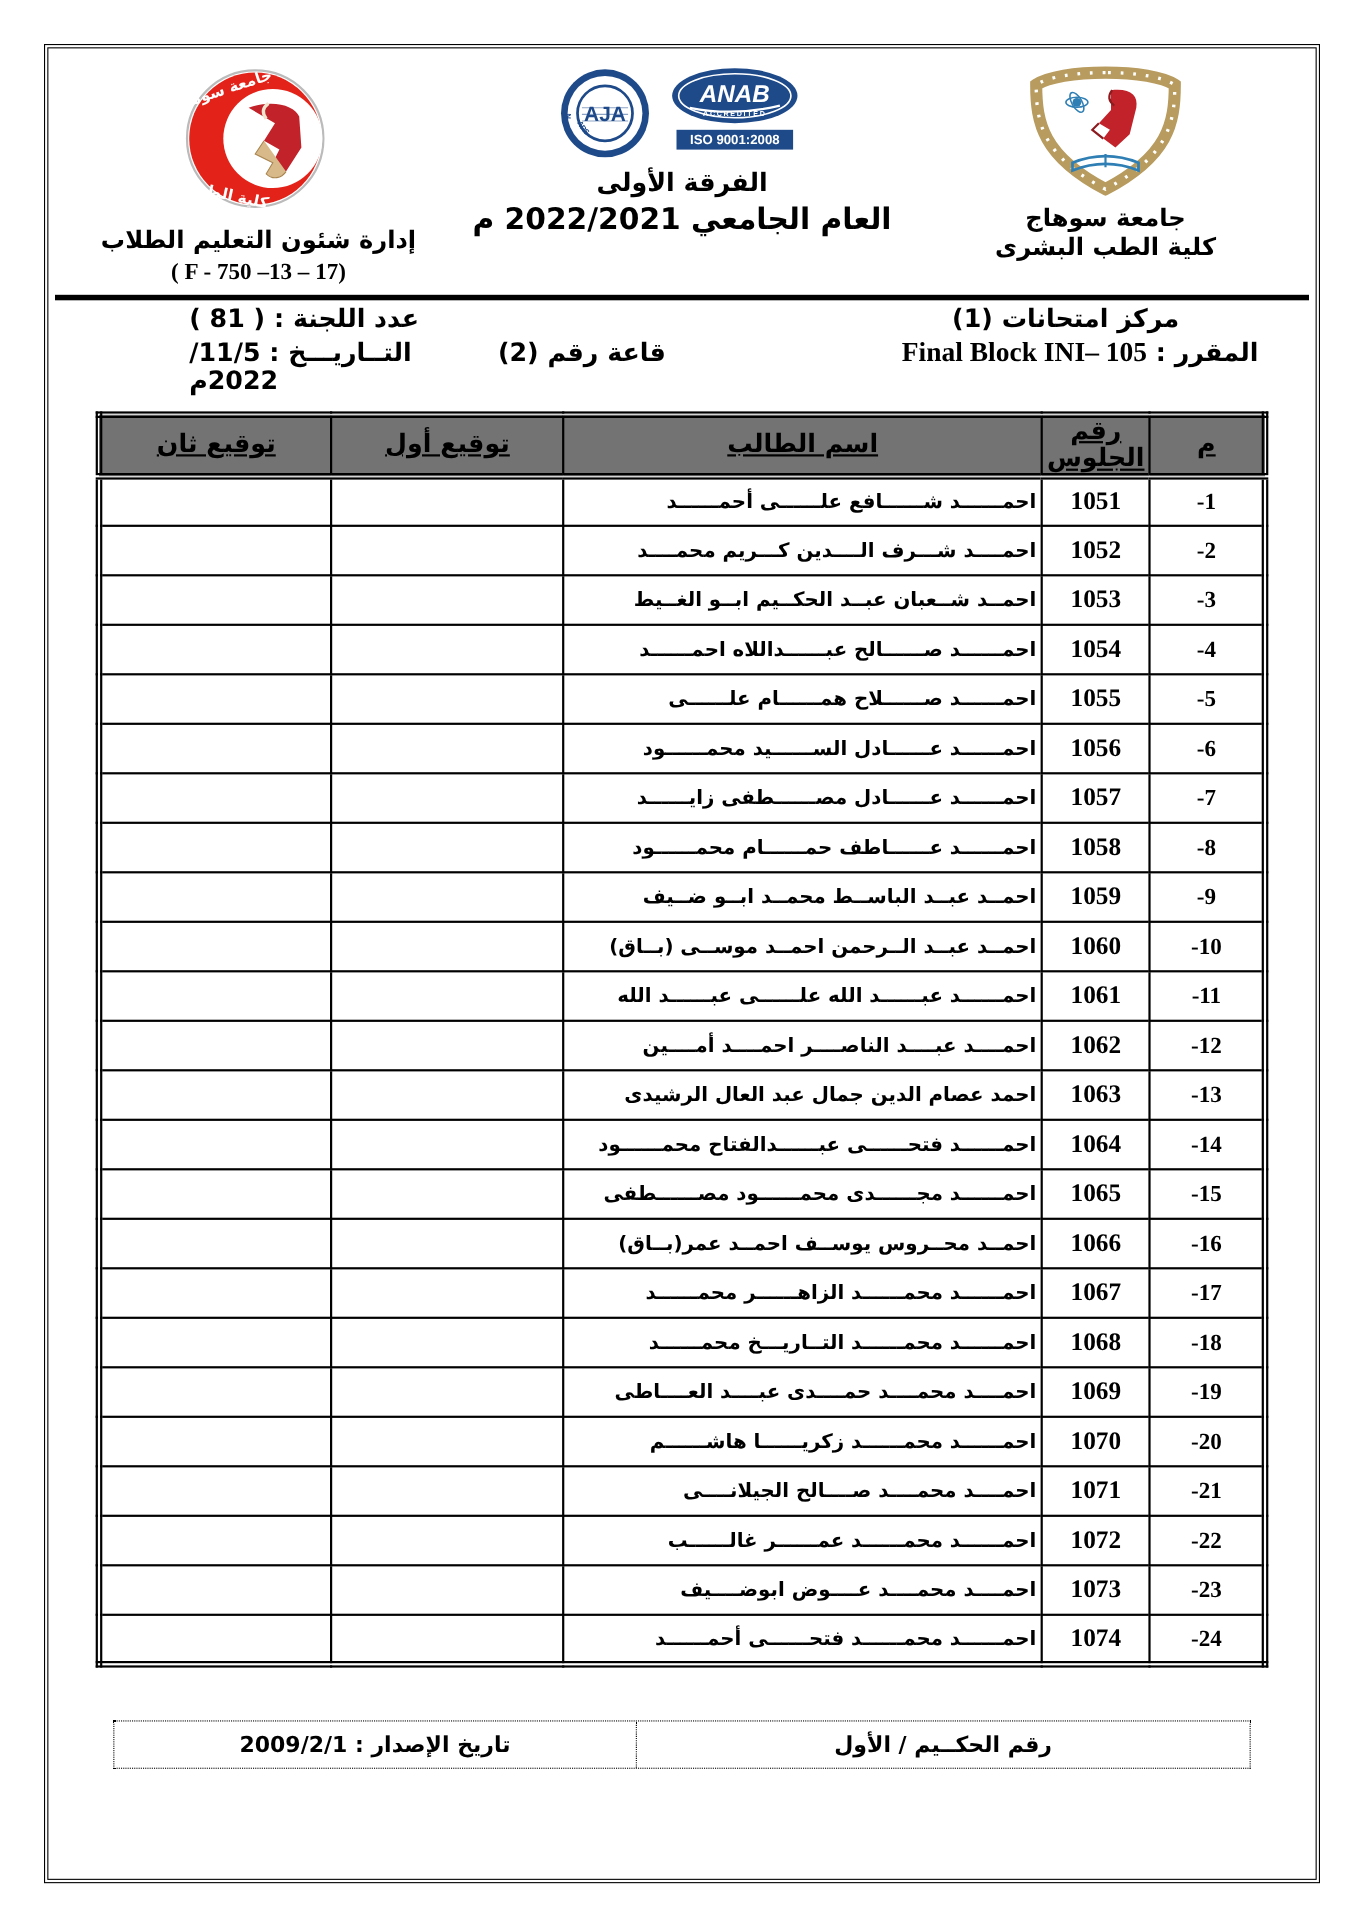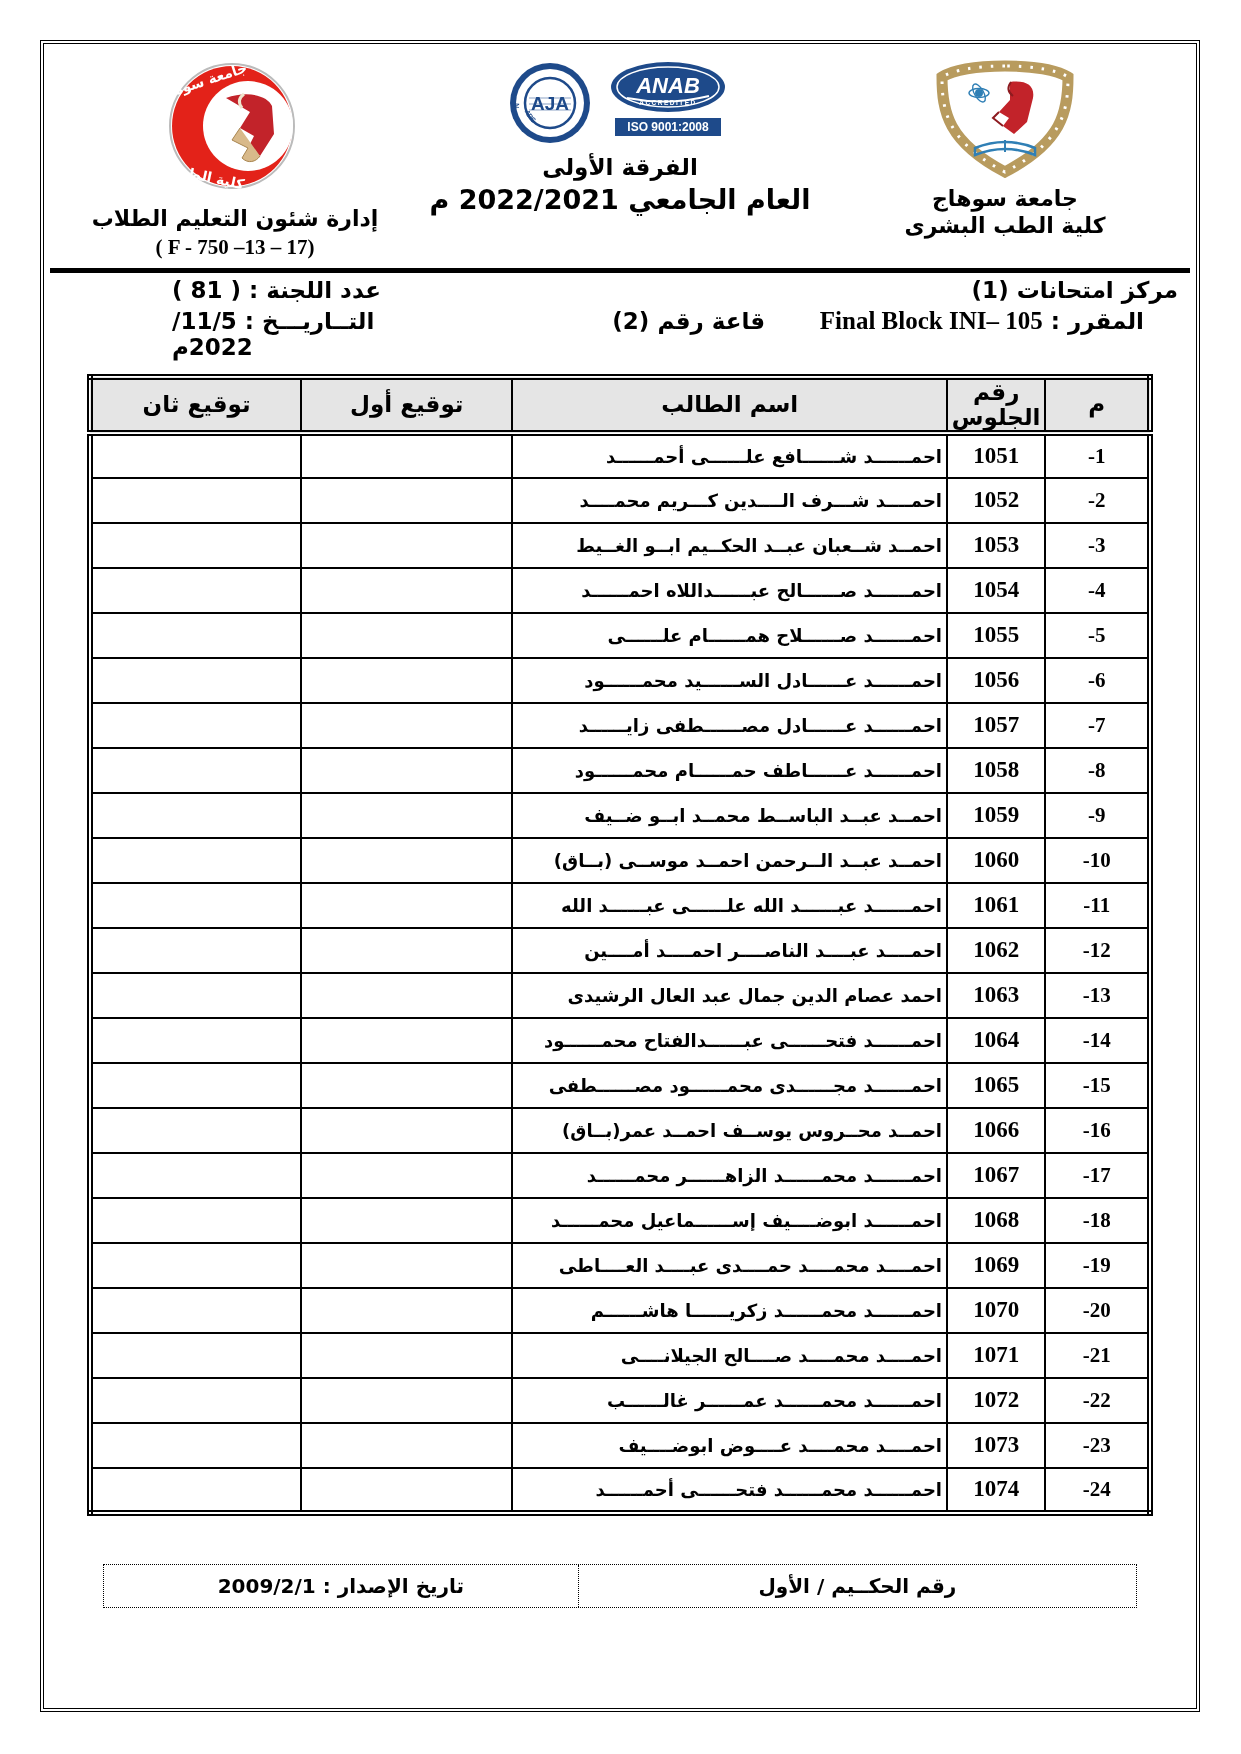--- a/index.html
+++ b/index.html
@@ -22,30 +22,30 @@
   .form-code{font-size:21px;margin-top:4px;direction:ltr;font-family:"Liberation Serif",serif;}
   .t1{font-size:23px;margin-top:8px;}
   .t2{font-size:27px;margin-top:4px;}
   .t3{font-size:19px;margin-top:4px;}
 
   .rule{height:5px;background:#000;margin:8px 6px 0 6px;}
 
   
   .info-row{display:flex;direction:rtl;font-weight:bold;font-size:23px;padding:4px 18px 0 18px;align-items:baseline;}
   .i-a{flex:0 0 37%;text-align:right;padding-right:34px;box-sizing:border-box;}
-  .i-b{flex:0 0 28%;text-align:right;}
+  .i-b{flex:0 0 28%;text-align:left;}
   .i-c{flex:1;text-align:left;padding-left:110px;box-sizing:border-box;}
   .latin{direction:ltr;unicode-bidi:isolate;font-family:"Liberation Serif",serif;font-size:25px;}
 
   
   table.roster{border-collapse:collapse;direction:rtl;table-layout:fixed;width:1066px;
                margin:14px auto 0 auto;border:6px double #000;}
   table.roster th,table.roster td{border:2px solid #000;padding:0 4px;box-sizing:border-box;}
-  table.roster thead th{background:#e5e5e5;border-bottom:6px double #000;height:52px;
-                        font-size:23px;font-weight:bold;line-height:1.08;}
+  table.roster thead th{background:#737373;border-bottom:6px double #000;height:52px;
+                        font-size:23px;font-weight:bold;line-height:1.08;text-decoration:underline;}
   table.roster td{height:45px;}
   .col-m{width:102px;}
   .col-seat{width:96px;}
   .col-name{width:424px;}
   .col-sig1{width:206px;}
   .col-sig2{width:206px;}
   td.index-cell{font-family:"Liberation Serif",serif;font-size:21px;font-weight:bold;
                 text-align:center;direction:ltr;}
   td.seat-cell{font-family:"Liberation Serif",serif;font-size:23px;font-weight:bold;text-align:center;}
   td.name-cell{font-size:18px;font-weight:bold;text-align:right;white-space:nowrap;overflow:hidden;}
@@ -284,21 +284,21 @@
             <tr>
               <td class="index-cell">-17</td>
               <td class="seat-cell">1067</td>
               <td class="name-cell">احمــــــد محمــــــد الزاهــــــر محمــــــد</td>
               <td class="sig1-cell"></td>
               <td class="sig2-cell"></td>
             </tr>
             <tr>
               <td class="index-cell">-18</td>
               <td class="seat-cell">1068</td>
-              <td class="name-cell">احمــــــد ابوضــــيف إســــــماعيل محمــــــد</td>
+              <td class="name-cell">احمــــــد محمــــــد التــاريـــخ محمــــــد</td>
               <td class="sig1-cell"></td>
               <td class="sig2-cell"></td>
             </tr>
             <tr>
               <td class="index-cell">-19</td>
               <td class="seat-cell">1069</td>
               <td class="name-cell">احمــــد محمــــد حمــــدى عبــــد العــــاطى</td>
               <td class="sig1-cell"></td>
               <td class="sig2-cell"></td>
             </tr>

